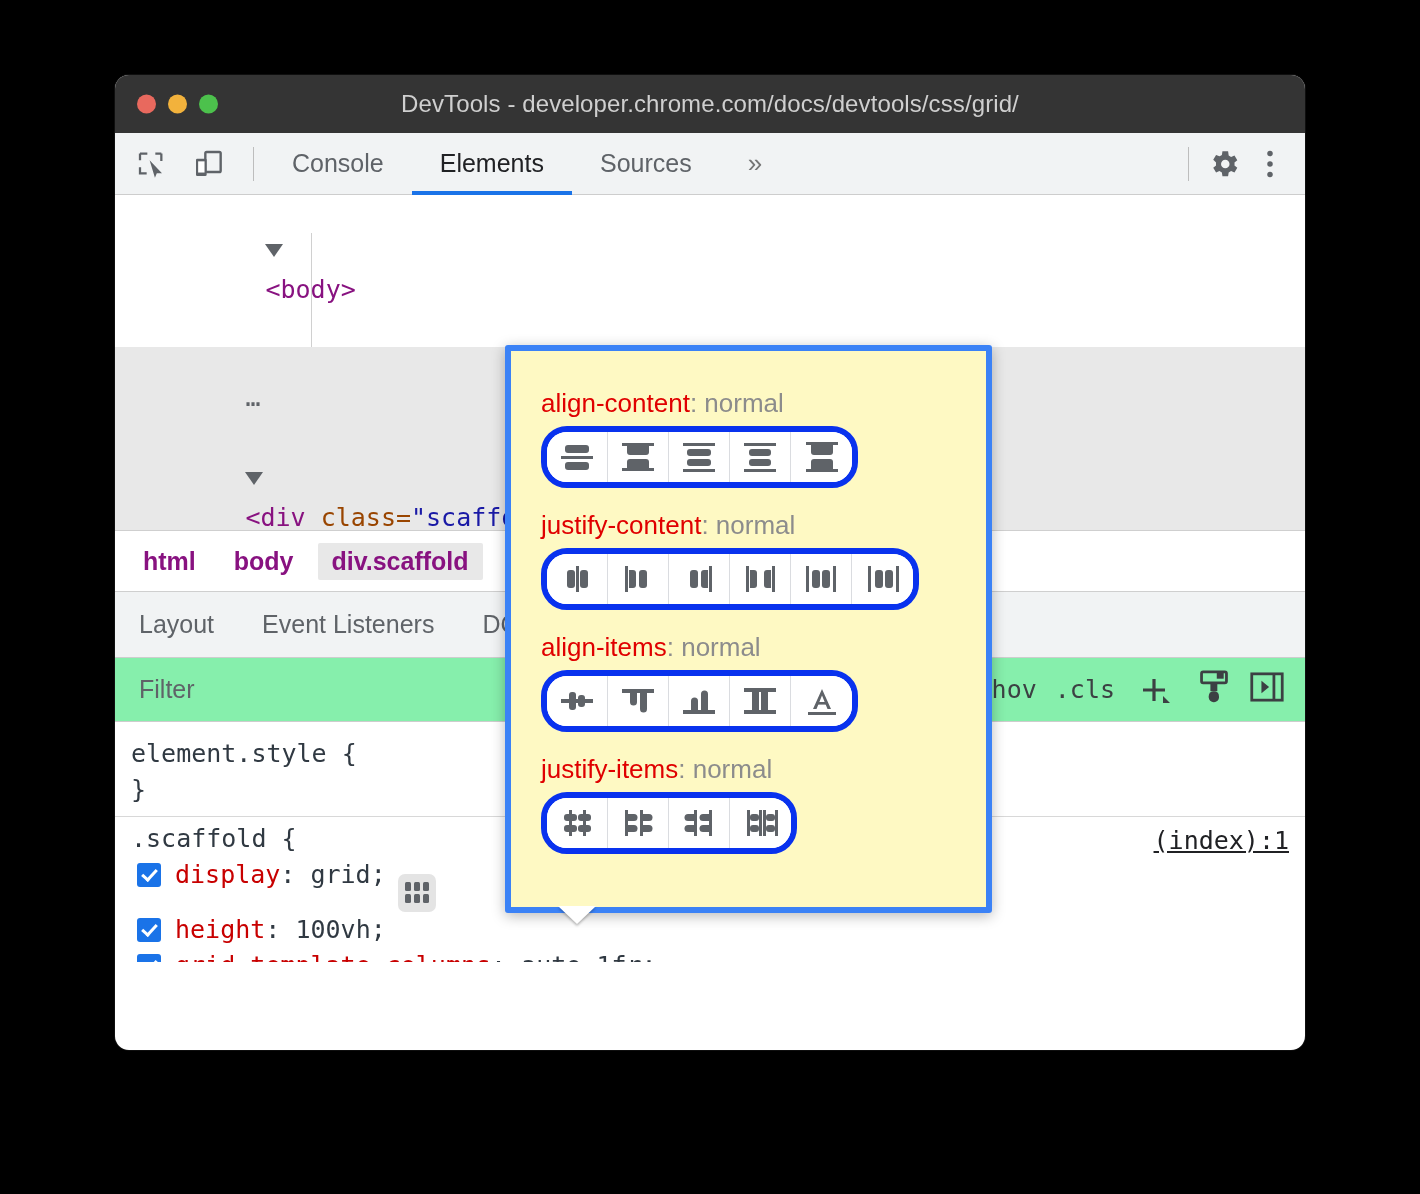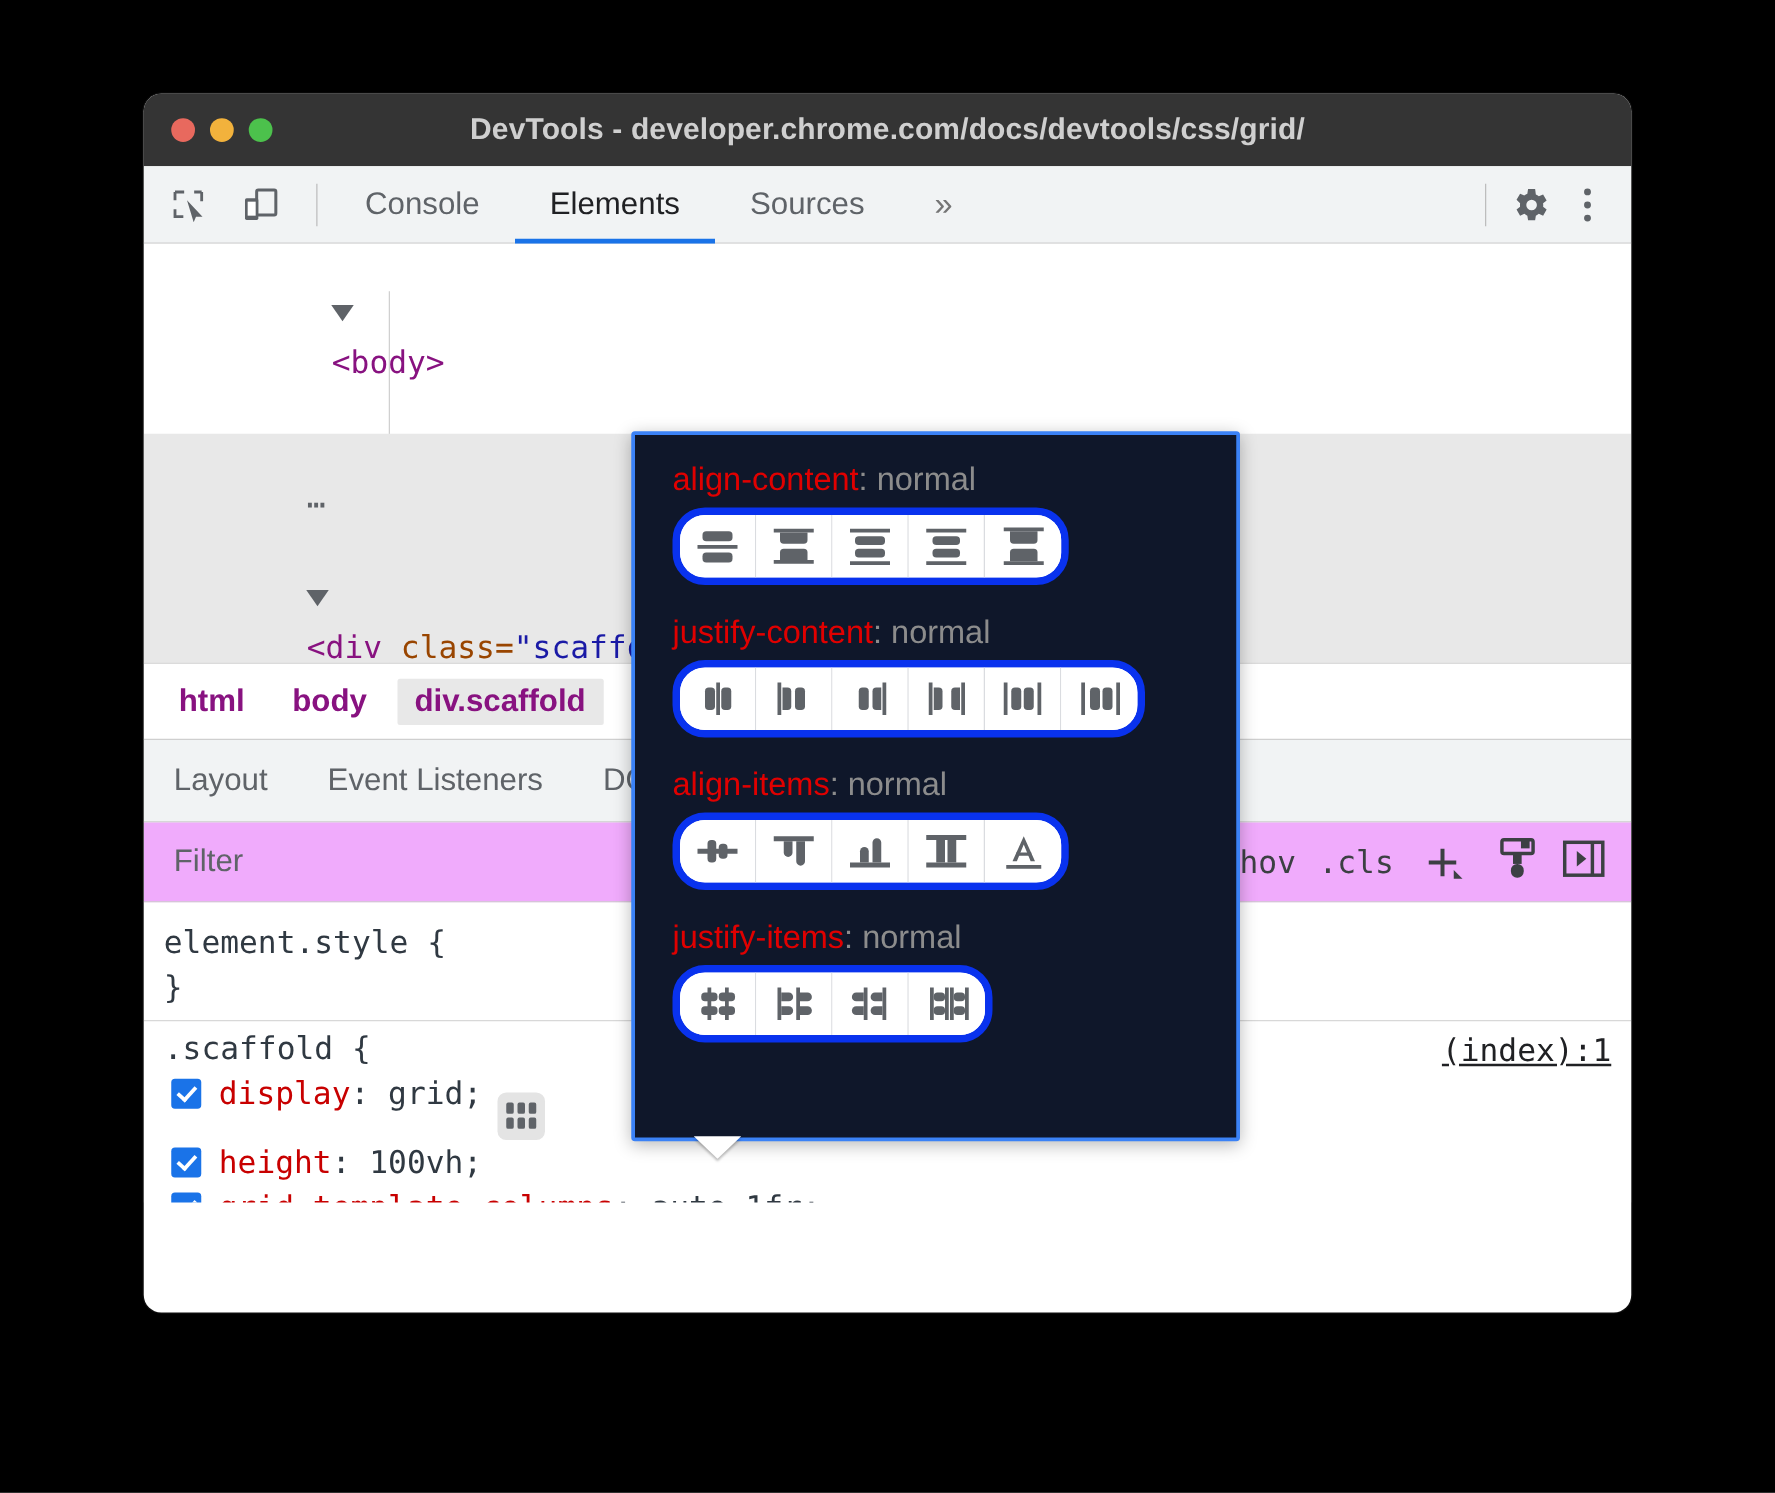--- a/index.html
+++ b/index.html
@@ -41,21 +41,21 @@
     transform: translateY(-50%);
     display: flex; gap: 12px;
   }
   .light { width: 19px; height: 19px; border-radius: 50%; }
   .light.red    { background: #e8695e; }
   .light.yellow { background: #f2b23c; }
   .light.green  { background: #4cc14c; }
   .title-text {
     color: #cfcfcf;
     font-size: 24px;
-    font-weight: bold;
+    font-weight: normal;
     letter-spacing: 0.1px;
     white-space: nowrap;
   }
 
   
   .dt-toolbar {
     height: 62px;
     background: #f1f3f4;
     display: flex;
     align-items: stretch;
@@ -176,21 +176,21 @@
   .stab.active::after {
     content: "";
     position: absolute;
     left: 0; right: 0; bottom: -1px;
     height: 4px; background: #1a73e8;
   }
 
   
   .filter-bar {
     height: 64px;
-    background: #f0abfc;
+    background: #86efac;
     display: flex; align-items: center;
     border-bottom: 1px solid #cdcdcd;
     padding: 0 16px;
     position: relative;
   }
   .filter-input {
     flex: 1;
     border: none; outline: none;
     background: transparent;
     font-family: "Liberation Sans", sans-serif;
@@ -264,25 +264,25 @@
     grid-template-rows: repeat(2, 9px);
     gap: 3px;
   }
   .grid-badge-inner i { background: #5f6368; border-radius: 1.5px; display:block; }
 
   
   .popup {
     position: absolute;
     left: 390px; top: 270px;
     width: 487px; height: 568px;
-    background: #0f172a;
-    border: 3px solid #3b82f6;
+    background: #fef9c3;
+    border: 6px solid #3b82f6;
     border-radius: 3px;
     box-shadow: 0 3px 14px rgba(0,0,0,0.28);
-    padding: 20px 0 0 30px;
+    padding: 37px 0 0 30px;
     z-index: 40;
   }
   .popup-arrow {
     position: absolute;
     left: 47px; bottom: -17px;
     width: 0; height: 0;
     border-left: 19px solid transparent;
     border-right: 19px solid transparent;
     border-top: 18px solid #fff;
     filter: drop-shadow(0 2px 1px rgba(0,0,0,0.25));

